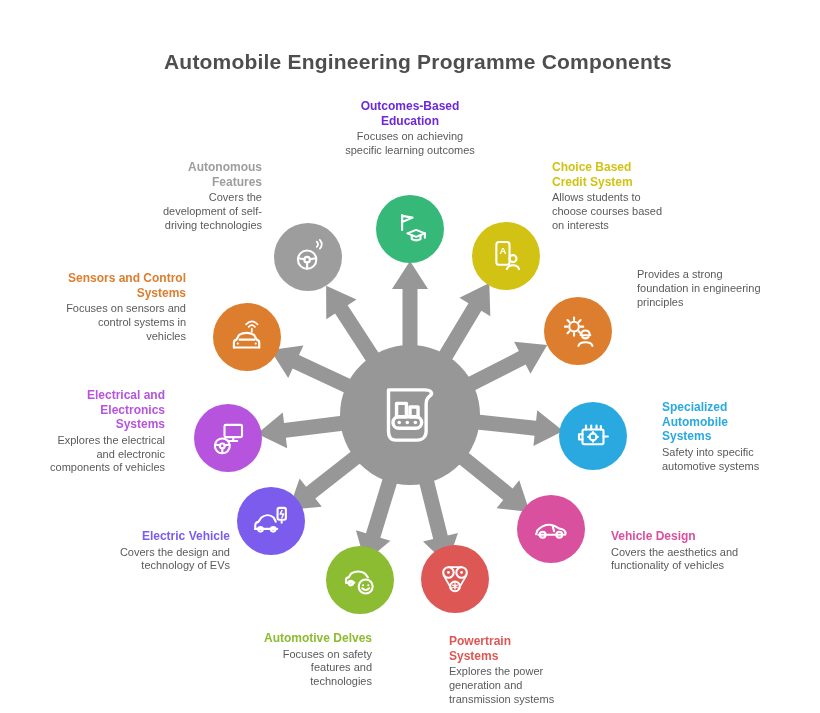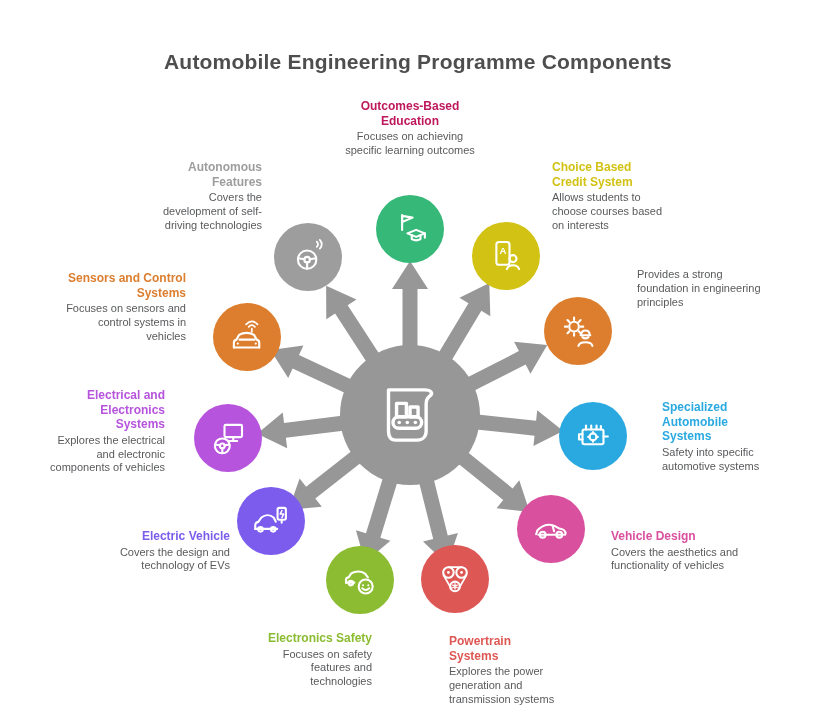--- a/index.html
+++ b/index.html
@@ -189,21 +189,21 @@
     <svg viewBox="0 0 48 48">
       <circle class="ic" cx="23" cy="27" r="10.5"></circle>
       <circle class="ic" cx="23" cy="27" r="3.2"></circle>
       <path class="ic" d="M12.8 25.5 L19.9 26.6 M33.2 25.5 L26.1 26.6 M23 30.2 V37.3"></path>
       <path class="ic" d="M34 12.5 Q37 9.5 34 6.5" style="stroke-width:2"></path>
       <path class="ic" d="M37.5 14.5 Q42 9.5 37.5 4.5" style="stroke-width:2"></path>
     </svg>
   </div>
 
   <div class="label t0 ta-c">
-    <div class="node-title" style="color: #be185d;">Outcomes-Based Education</div>
+    <div class="node-title" style="color: #6d28d9;">Outcomes-Based Education</div>
     <div class="node-desc" style="color: rgb(89, 90, 92);">Focuses on achieving specific learning outcomes</div>
   </div>
   <div class="label t1 ta-l">
     <div class="node-title" style="color: rgb(210, 194, 20);">Choice Based Credit System</div>
     <div class="node-desc" style="color: rgb(89, 90, 92);">Allows students to choose courses based on interests</div>
   </div>
   <div class="label t2 ta-l">
     <div class="node-desc" style="color: rgb(89, 90, 92);">Provides a strong foundation in engineering principles</div>
   </div>
   <div class="label t3 ta-l">
@@ -212,21 +212,21 @@
   </div>
   <div class="label t4 ta-l">
     <div class="node-title" style="color: rgb(217, 80, 159);">Vehicle Design</div>
     <div class="node-desc" style="color: rgb(89, 90, 92);">Covers the aesthetics and functionality of vehicles</div>
   </div>
   <div class="label t5 ta-l">
     <div class="node-title" style="color: rgb(221, 87, 84);">Powertrain Systems</div>
     <div class="node-desc" style="color: rgb(89, 90, 92);">Explores the power generation and transmission systems</div>
   </div>
   <div class="label t6 ta-r">
-    <div class="node-title" style="color: rgb(139, 188, 49);">Electronics Safety</div>
+    <div class="node-title" style="color: rgb(139, 188, 49);">Automotive Delves</div>
     <div class="node-desc" style="color: rgb(89, 90, 92);">Focuses on safety features and technologies</div>
   </div>
   <div class="label t8 ta-r">
     <div class="node-title" style="color: rgb(182, 84, 221);">Electrical and Electronics Systems</div>
     <div class="node-desc" style="color: rgb(89, 90, 92);">Explores the electrical and electronic components of vehicles</div>
   </div>
   <div class="label t7 ta-r">
     <div class="node-title" style="color: rgb(123, 92, 237);">Electric Vehicle</div>
     <div class="node-desc" style="color: rgb(89, 90, 92);">Covers the design and technology of EVs</div>
   </div>

